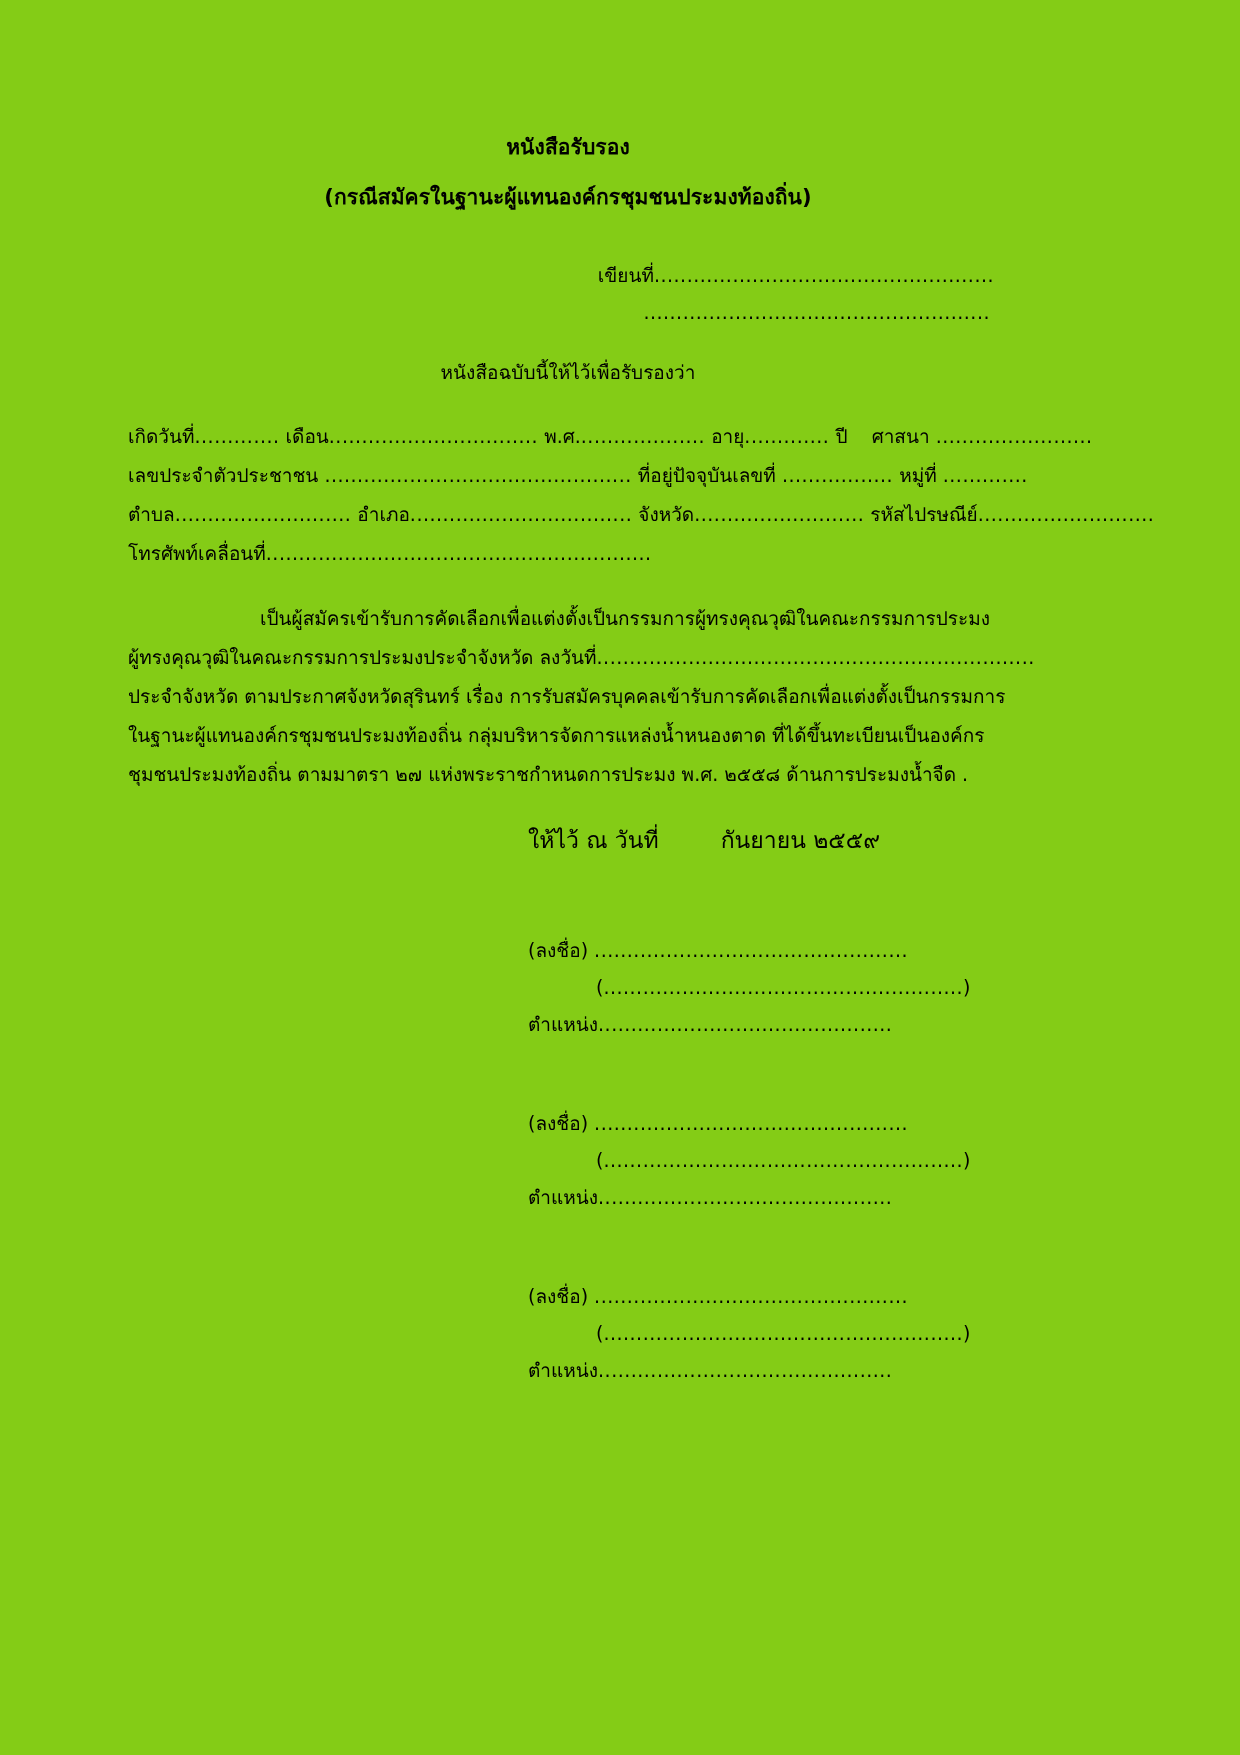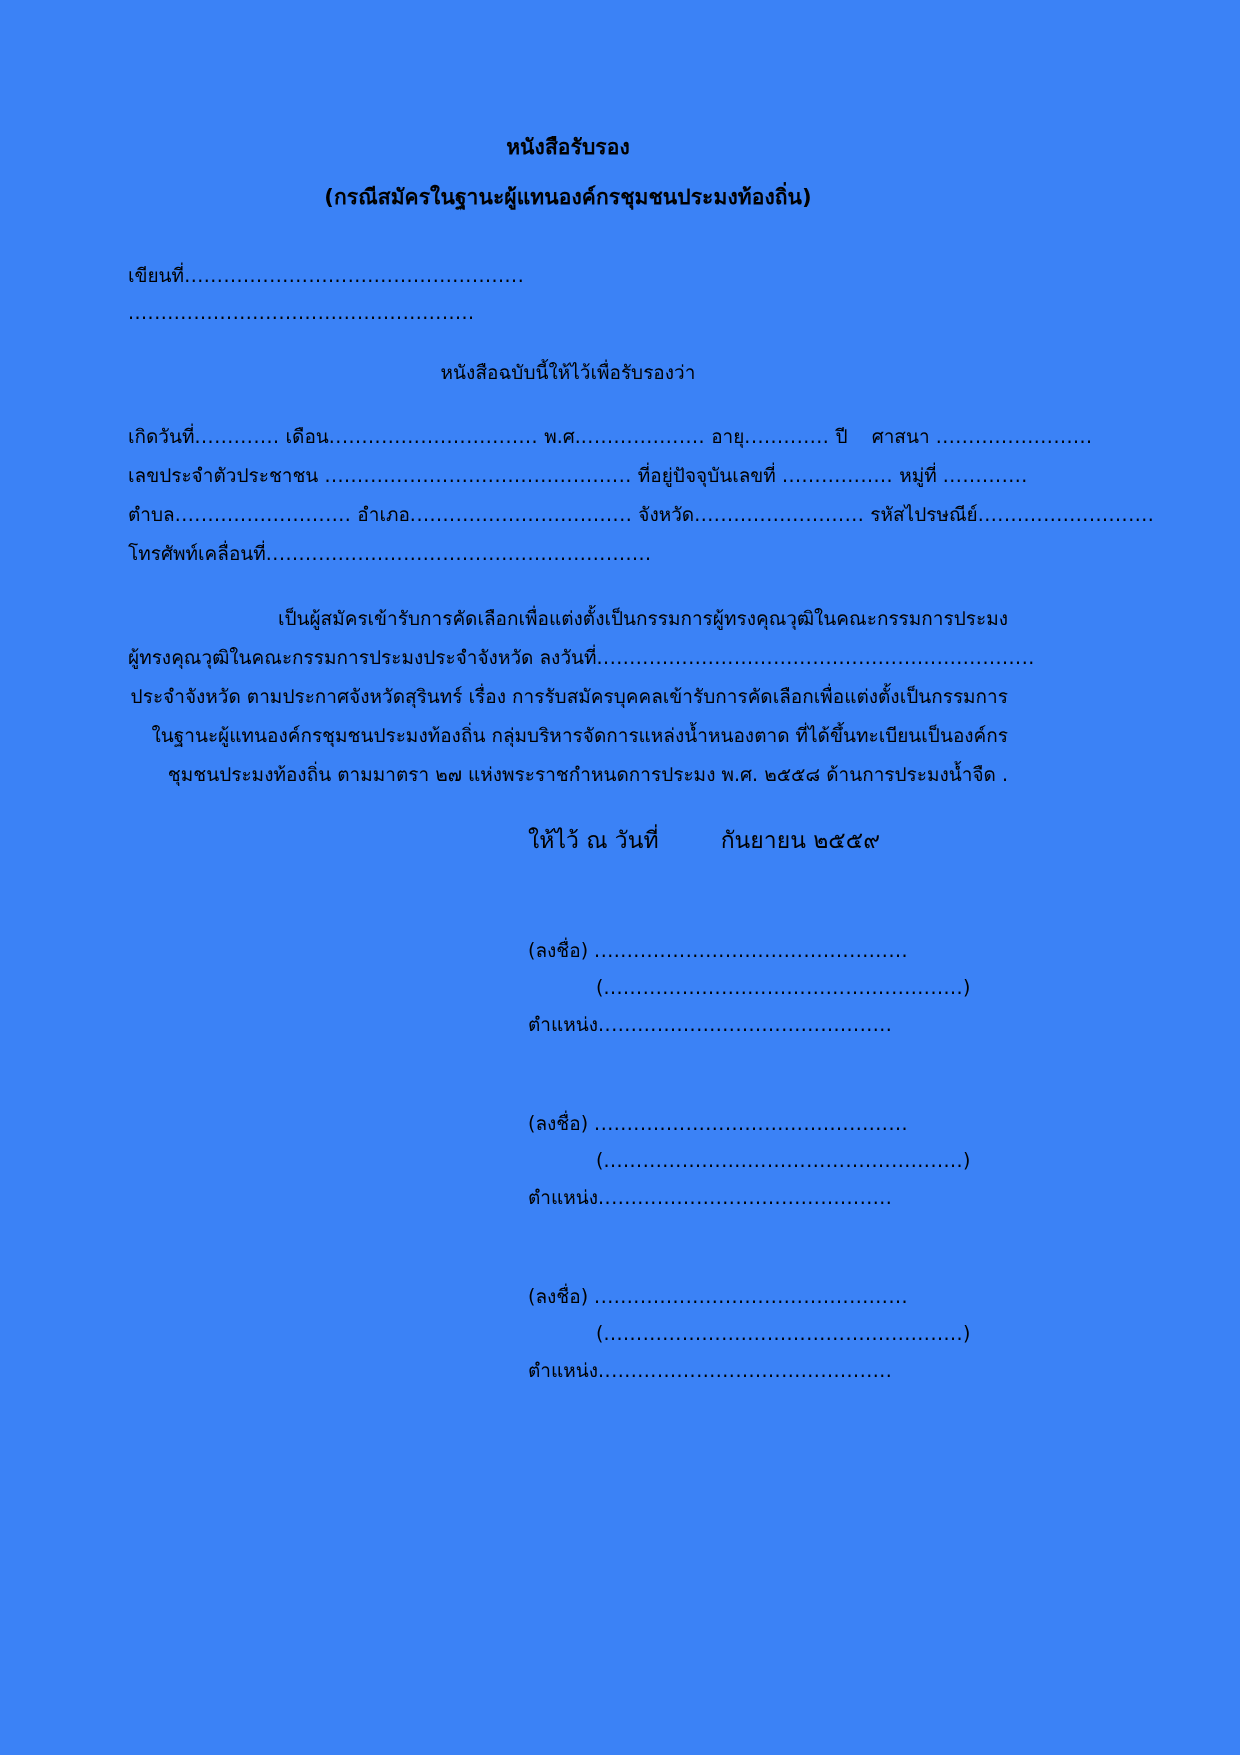--- a/index.html
+++ b/index.html
@@ -10,21 +10,21 @@
   }
   body {
     font-family: "DejaVu Sans", "Liberation Sans", sans-serif;
     color: #000000;
   }
   .page {
     position: relative;
     width: 1240px;
     height: 1755px;
     margin: 0 auto;
-    background: #3b82f6;
+    background: #84cc16;
     box-sizing: border-box;
     padding: 0;
     overflow: hidden;
   }
   .content {
     position: absolute;
     left: 128px;
     top: 0;
     width: 880px;
   }
@@ -44,21 +44,21 @@
     font-size: 21px;
     font-weight: bold;
     line-height: 1.5;
     margin-top: 18px;
     letter-spacing: 0.1px;
   }
 
   
   .written-at {
     margin-top: 44px;
-    text-align: left;
+    text-align: right;
     font-size: 19px;
     line-height: 1.95;
   }
   .written-at .wa-line-1 {
     display: block;
     padding-right: 14px;
   }
   .written-at .wa-line-2 {
     display: block;
     padding-right: 18px;
@@ -83,21 +83,20 @@
   }
   .info-line.indent {
     padding-left: 132px;
   }
 
   
   .body-block {
     margin-top: 26px;
     font-size: 19px;
     line-height: 2.05;
-    text-align: right;
   }
   .body-line {
     white-space: nowrap;
   }
   .body-line.indent {
     padding-left: 132px;
   }
 
   
   .given-line {

